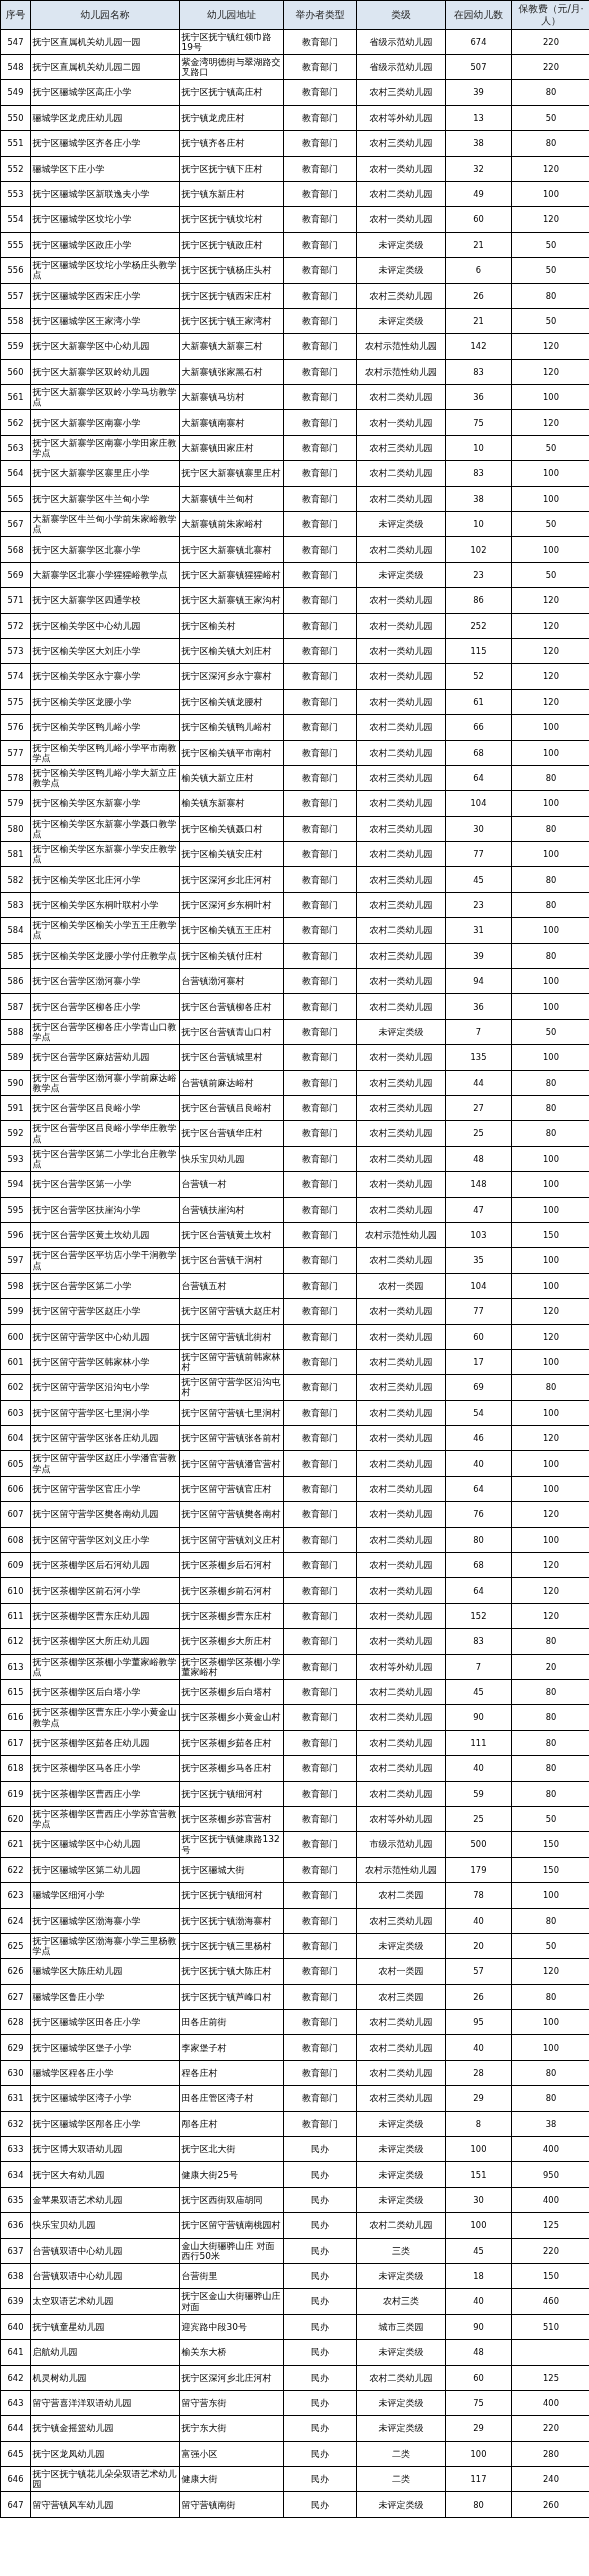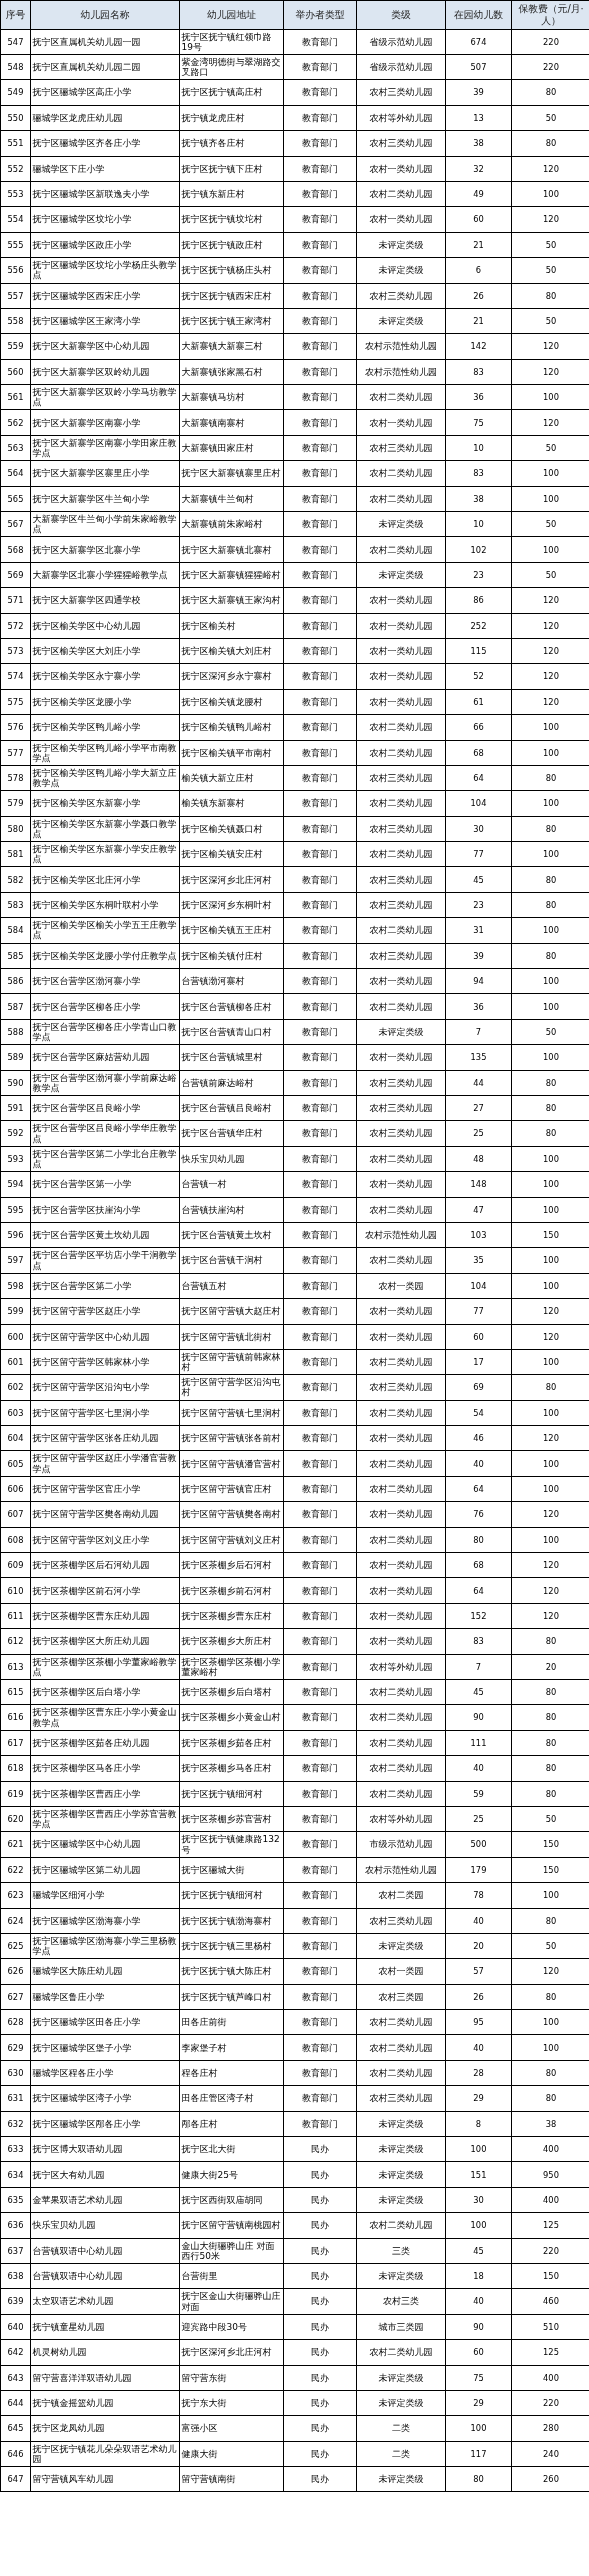--- a/index.html
+++ b/index.html
@@ -858,20 +858,29 @@
       <tr>
         <td class="idx">640</td>
         <td class="name">抚宁镇童星幼儿园</td>
         <td class="addr">迎宾路中段30号</td>
         <td class="type">民办</td>
         <td class="grade">城市三类园</td>
         <td class="count">90</td>
         <td class="fee">510</td>
       </tr>
       <tr>
+        <td class="idx">641</td>
+        <td class="name">启航幼儿园</td>
+        <td class="addr">榆关东大桥</td>
+        <td class="type">民办</td>
+        <td class="grade">未评定类级</td>
+        <td class="count">48</td>
+        <td class="fee"></td>
+      </tr>
+      <tr>
         <td class="idx">642</td>
         <td class="name">机灵树幼儿园</td>
         <td class="addr">抚宁区深河乡北庄河村</td>
         <td class="type">民办</td>
         <td class="grade">农村二类幼儿园</td>
         <td class="count">60</td>
         <td class="fee">125</td>
       </tr>
       <tr>
         <td class="idx">643</td>

